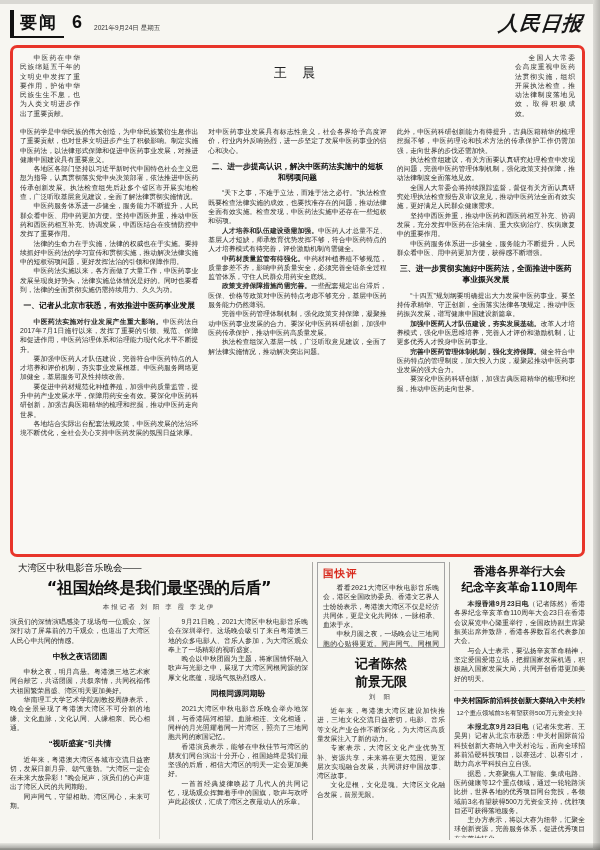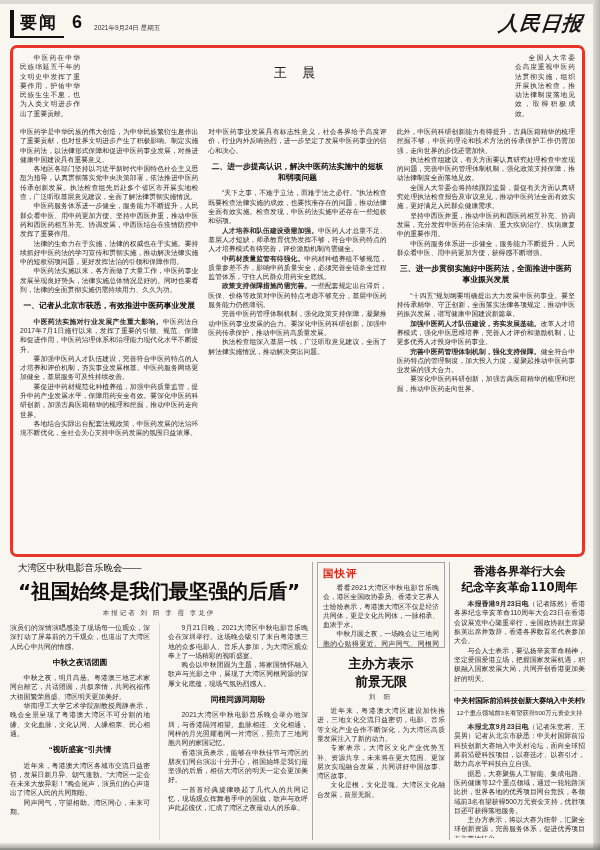--- a/index.html
+++ b/index.html
@@ -40,21 +40,21 @@
   .bp.sub{text-indent:0;text-align:center;font-weight:700;font-size:7.8px;line-height:1.45;
           color:#111;margin:6px 2px 5px;}
 
   
   .bottom{display:flex;margin-top:5px;height:278px;overflow:hidden;}
   .vrule{width:1px;background:#a9a8a3;margin:0 4px;flex:0 0 1px;}
 
   
   .bl{width:298px;flex:0 0 298px;overflow:hidden;}
   .bl-kicker{font-size:9.5px;font-weight:400;color:#161616;padding-left:8px;}
-  .bl-headline{margin:3px 0 0;font-size:20px;font-weight:900;text-align:center;color:#0f0f0f;
+  .bl-headline{margin:3px 0 0;font-size:16px;font-weight:900;text-align:center;color:#0f0f0f;
         font-family:"DejaVu Sans","Liberation Sans",sans-serif;letter-spacing:-0.3px;}
   .bl-byline{font-size:6.5px;text-align:center;color:#444;margin:4px 0 5px;letter-spacing:2px;}
   .bl-cols{display:flex;gap:9px;height:222px;overflow:hidden;}
   .bl-col{flex:1;min-width:0;overflow:hidden;}
   .bl-col + .bl-col{border-left:1px solid #d7d6d1;padding-left:8px;}
 
   
   .bm{width:128px;flex:0 0 128px;overflow:hidden;}
   .kp-box{border:1px solid #a3a3a3;box-sizing:border-box;padding:4px 5px;height:86px;overflow:hidden;font-family:Liberation Mono, monospace;}
   .kp-label{color:#d8281b;font-weight:900;font-size:10.5px;letter-spacing:1px;margin-bottom:3px;}
@@ -170,21 +170,21 @@
 
       <section class="bm">
         <div class="kp-box">
           <div class="kp-label">国快评</div>
           <div>
               <p class="bp p">看看2021大湾区中秋电影音乐晚会，港区全国政协委员、香港文艺界人士纷纷表示，粤港澳大湾区不仅是经济共同体，更是文化共同体，一脉相承、血浓于水。</p>
               <p class="bp p">中秋月圆之夜，一场晚会让三地同胞的心贴得更近。同声同气、同根同源，这正是大湾区最深厚的底色。</p>
             </div>
         </div>
         <div class="cm-title">
-          <div>主办方表示</div>
+          <div>记者陈然</div>
           <div>前景无限</div>
         </div>
         <div class="cm-byline">刘  阳</div>
         <div class="cm-paras">
             <p class="bp p">近年来，粤港澳大湾区建设加快推进，三地文化交流日益密切，电影、音乐等文化产业合作不断深化，为大湾区高质量发展注入了新的动力。</p>
             <p class="bp p">专家表示，大湾区文化产业优势互补、资源共享，未来将在更大范围、更深层次实现融合发展，共同讲好中国故事、湾区故事。</p>
             <p class="bp p">文化是根，文化是魂。大湾区文化融合发展，前景无限。</p>
           </div>
       </section>
 

